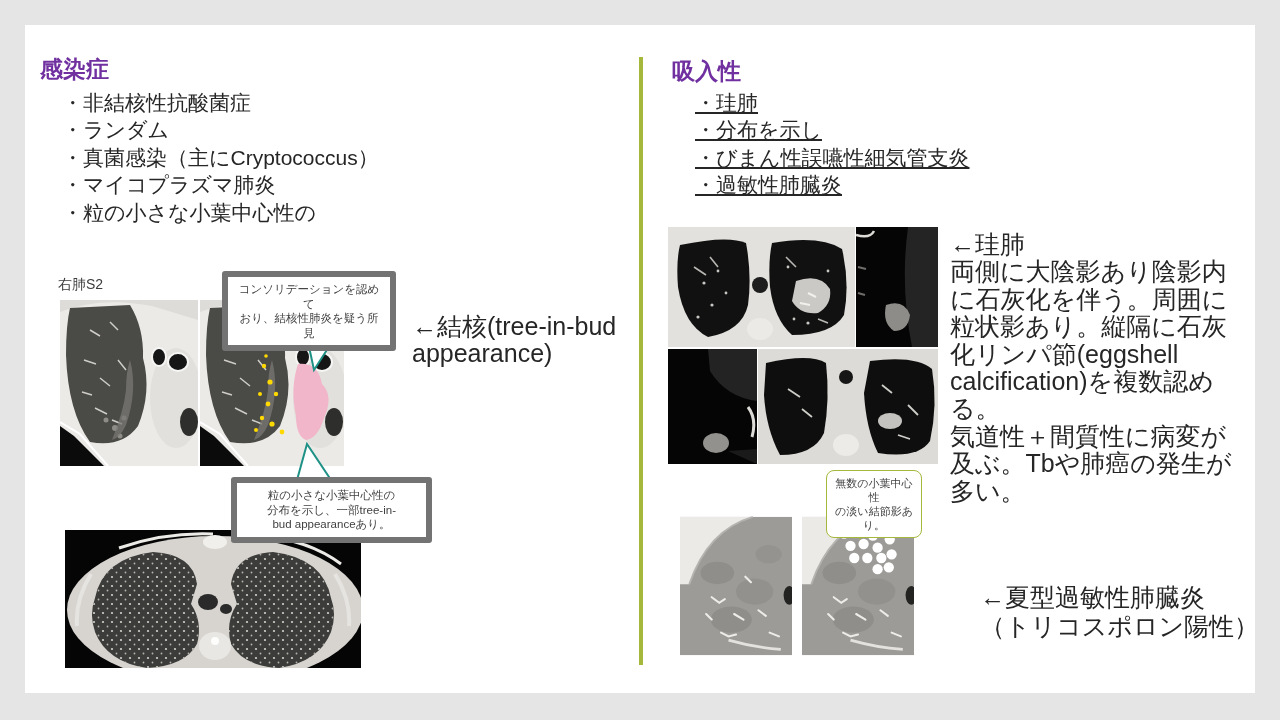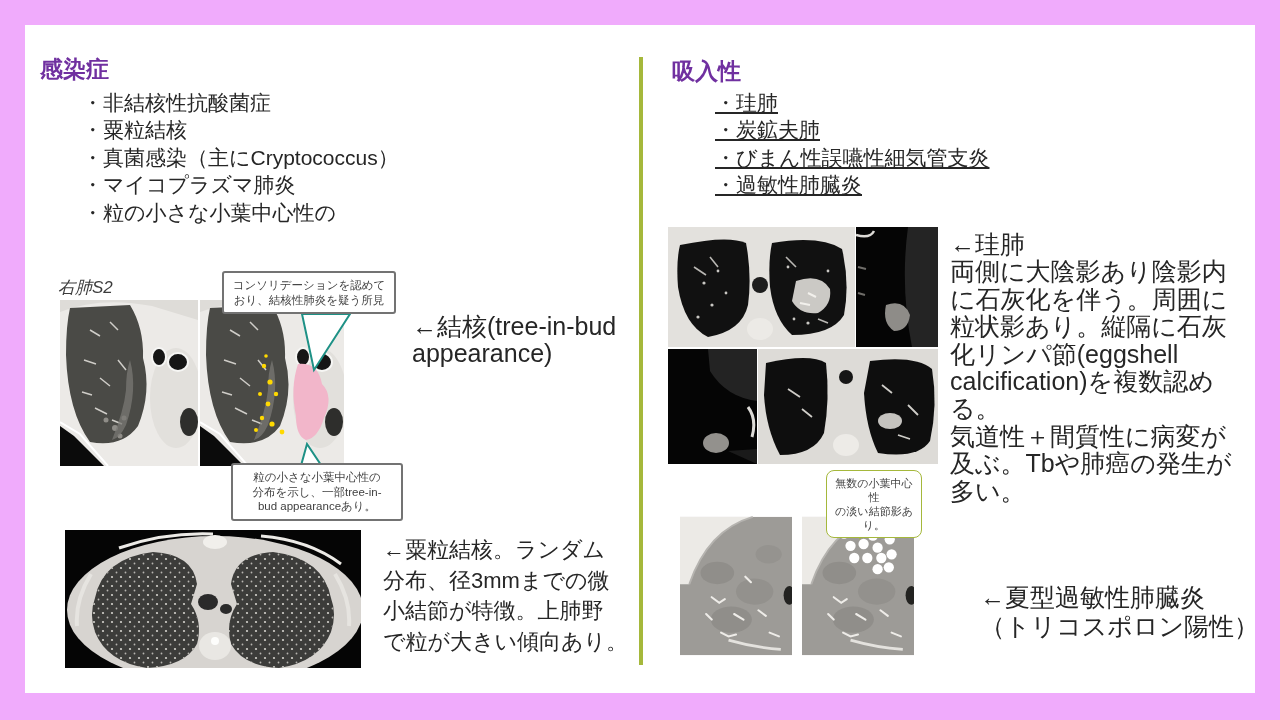--- a/index.html
+++ b/index.html
@@ -1,54 +1,54 @@
 <!DOCTYPE html>
 <html><head>
 <meta charset="utf-8">
 <style>
   html,body{margin:0;padding:0;}
   body{
     width:1280px;height:720px;overflow:hidden;
     font-family:"Liberation Sans","DejaVu Sans",sans-serif;
     background:#fff;
   }
-  .slide{position:relative;width:1280px;height:720px;background:#f0abfc;}
+  .slide{position:relative;width:1280px;height:720px;background:#e5e5e5;}
   .inner{position:absolute;left:25px;top:25px;width:1230px;height:668px;background:#ffffff;}
   .divider{position:absolute;left:639px;top:57px;width:4px;height:608px;background:#a5b83b;}
 
   .heading{position:absolute;font-size:23px;font-weight:bold;color:#7030a0;white-space:nowrap;}
-  .bullets{position:absolute;font-size:21px;color:#262626;line-height:27.4px;white-space:nowrap;margin-left:20px;}
+  .bullets{position:absolute;font-size:21px;color:#262626;line-height:27.4px;white-space:nowrap;}
   .ann{position:absolute;font-size:25px;color:#262626;line-height:29px;white-space:pre-line;}
-  .ct-label{position:absolute;font-size:17px;color:#3c3c3c;font-style:italic;}
+  .ct-label{position:absolute;font-size:14px;color:#3c3c3c;}
 
   .ct{position:absolute;z-index:1;}
   .ct svg{display:block;}
 
   .callout{
     position:absolute;z-index:3;background:#fff;
-    border:2px solid #737373;border-radius:3px;
+    border:6px solid #737373;border-radius:3px;
     font-size:11.5px;line-height:14.5px;color:#3f3f3f;
     text-align:center;padding:5px 6px;white-space:pre-line;
     box-sizing:border-box;
   }
   .callout.green{border:1.5px solid #a5b83b;border-radius:8px;font-size:11px;line-height:14px;}
   .tail{position:absolute;z-index:2;}
 </style>
 </head>
 <body>
 
 <div class="slide">
   <div class="inner"></div>
   <div class="divider"></div>
 
   <div class="heading" style="left:40px;top:54px;">感染症</div>
 
   <div class="bullets" style="left:62px;top:89px;">
     <div>・非結核性抗酸菌症</div>
-    <div>・粟粒結核</div>
+    <div>・ランダム</div>
     <div>・真菌感染（主にCryptococcus）</div>
     <div>・マイコプラズマ肺炎</div>
     <div>・粒の小さな小葉中心性の</div>
   </div>
 
   <div class="ct-label" style="left:58px;top:276px;">右肺S2</div>
 
   <div class="ct" style="left:60px;top:300px;">
     <svg width="138" height="166" viewBox="0 0 138 166">
       <rect width="138" height="166" fill="#eceae7"></rect>
@@ -100,21 +100,21 @@
 
   <svg class="tail" style="left:290px;top:308px;" width="70" height="66">
     <polygon points="12,6 60,6 24,62" fill="#ffffff" stroke="#1e9186" stroke-width="2"></polygon>
   </svg>
   <svg class="tail" style="left:285px;top:442px;" width="60" height="40">
     <polygon points="22,2 12,38 46,38" fill="#ffffff" stroke="#1e9186" stroke-width="2"></polygon>
   </svg>
 
   <div class="callout" style="left:222px;top:271px;width:174px;">コンソリデーションを認めて
 おり、結核性肺炎を疑う所見</div>
-  <div class="callout" style="left:231px;top:463px;width:172px;">粒の小さな小葉中心性の
+  <div class="callout" style="left:231px;top:477px;width:201px;">粒の小さな小葉中心性の
 分布を示し、一部tree-in-
 bud appearanceあり。</div>
 
   <div class="ann" style="left:412px;top:313px;width:240px;line-height:27px;">←結核(tree-in-bud
 appearance)</div>
 
   <div class="ct" style="left:65px;top:530px;">
     <svg width="296" height="138" viewBox="0 0 296 138">
       <defs>
         <pattern id="mil" width="9" height="9" patternUnits="userSpaceOnUse">
@@ -132,30 +132,26 @@
       <ellipse cx="143" cy="72" rx="10" ry="8" fill="#2a2a2a"></ellipse>
       <ellipse cx="161" cy="79" rx="6" ry="5" fill="#2a2a2a"></ellipse>
       <ellipse cx="150" cy="116" rx="16" ry="14" fill="#e9e7e3"></ellipse>
       <circle cx="150" cy="111" r="4" fill="#fdfdfb"></circle>
       <ellipse cx="150" cy="12" rx="12" ry="7" fill="#f1efeb"></ellipse>
       <path d="M54,18 Q100,2 148,4 M196,6 Q244,10 276,34" stroke="#eceae6" stroke-width="3" fill="none"></path>
       <path d="M12,96 Q10,70 26,44 M284,96 Q286,70 270,44" stroke="#e6e4e0" stroke-width="4" fill="none"></path>
     </svg>
   </div>
 
-  <div class="ann" style="left:383px;top:535px;width:268px;font-size:22px;line-height:30.5px;">←粟粒結核。ランダム
-分布、径3mmまでの微
-小結節が特徴。上肺野
-で粒が大きい傾向あり。</div>
 
   <div class="heading" style="left:672px;top:56px;">吸入性</div>
 
   <div class="bullets" style="left:695px;top:89px;text-decoration:underline;">
     <div>・珪肺</div>
-    <div>・炭鉱夫肺</div>
+    <div>・分布を示し</div>
     <div>・びまん性誤嚥性細気管支炎</div>
     <div>・過敏性肺臓炎</div>
   </div>
 
   <div class="ct" style="left:668px;top:227px;">
     <svg width="187" height="120" viewBox="0 0 187 120">
       <rect width="187" height="120" fill="#e3e1dd"></rect>
       <path d="M12,18 Q60,8 78,16 Q84,48 80,78 Q74,104 40,110 Q16,98 10,60 Q8,34 12,18 Z" fill="#111111"></path>
       <path d="M104,16 Q152,8 174,22 Q182,56 176,88 Q164,108 124,108 Q106,92 102,60 Q100,34 104,16 Z" fill="#111111"></path>
       <ellipse cx="92" cy="58" rx="8" ry="8" fill="#1d1d1d"></ellipse>

